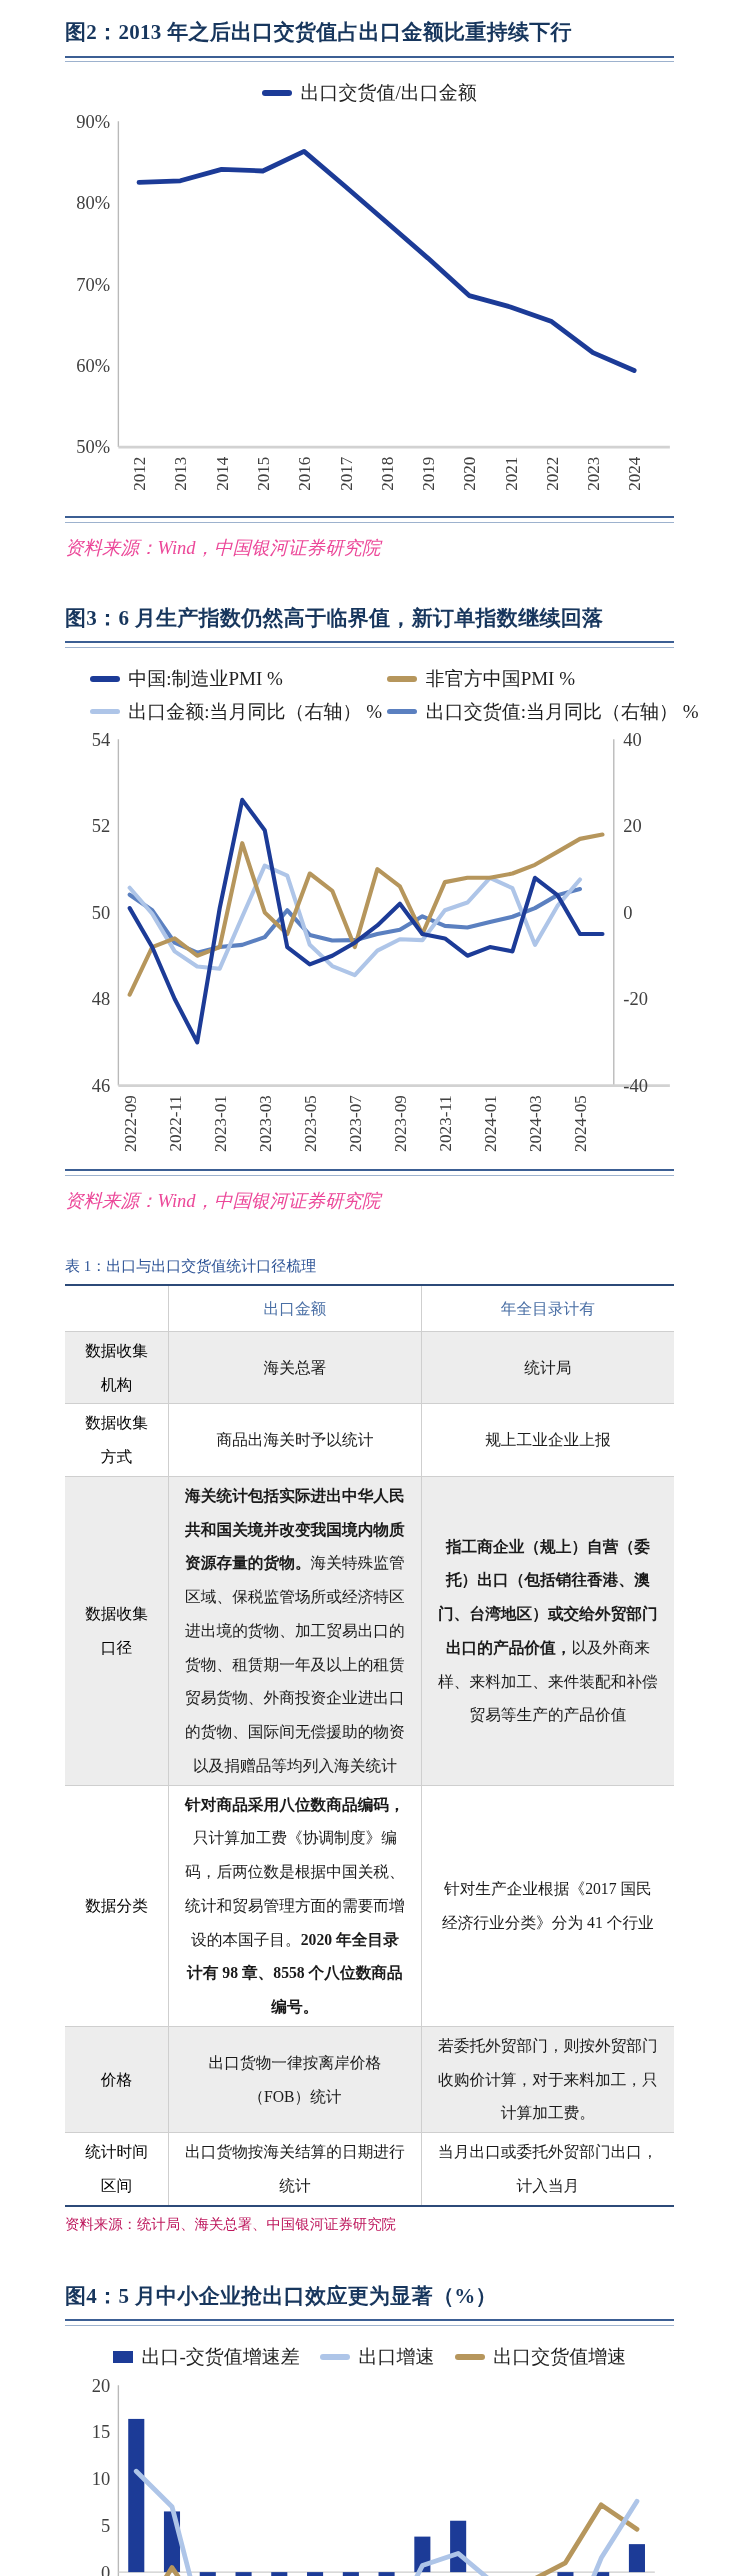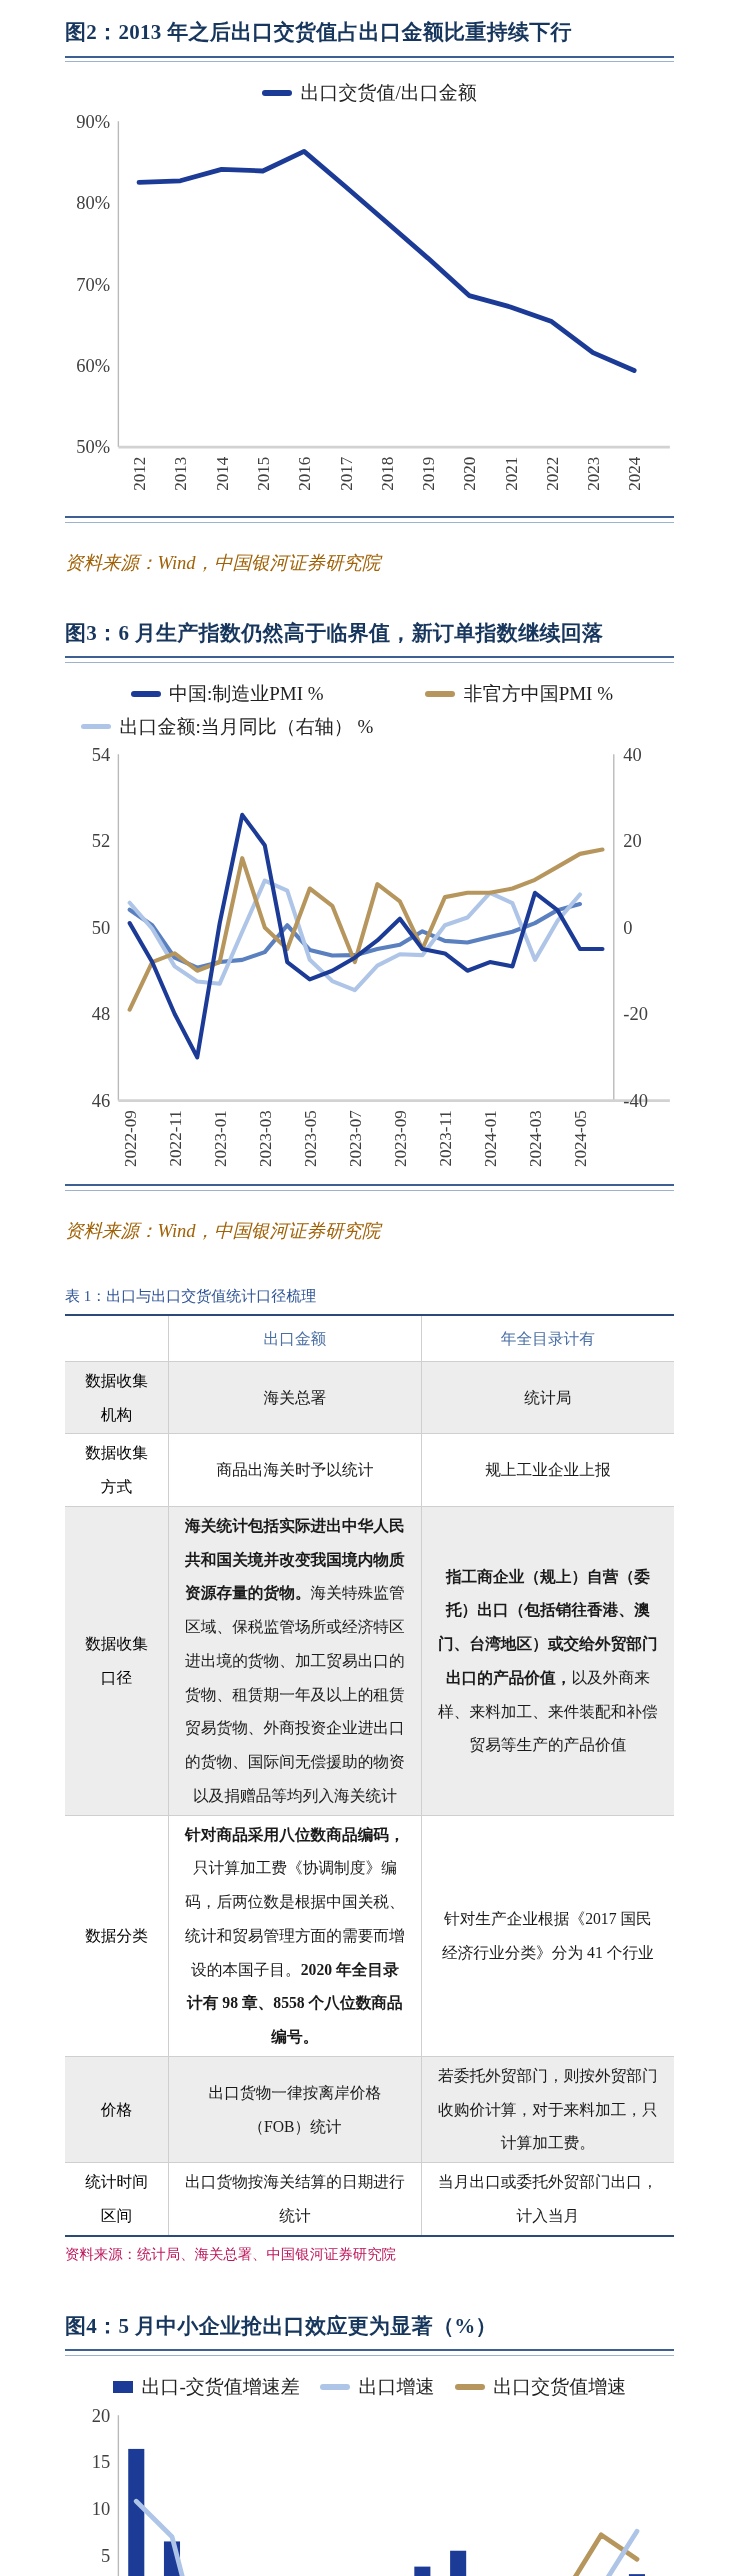--- a/index.html
+++ b/index.html
@@ -2,26 +2,26 @@
 <html style="font-size:11px"><head>
 <meta charset="utf-8">
 <style>
   html,body{margin:0;padding:0;background:#ffffff;}
   body{font-family:"Liberation Serif","DejaVu Serif",serif;color:#1a1a1a;}
   .page{width:739px;margin:0 auto;box-sizing:border-box;padding:18px 65px 27px 65px;background:#fff;}
   .fig-block{margin:0 0 44px 0;}
   .fig-title{font-size:21px;font-weight:600;color:#17365d;margin:0 0 9.6px 0;letter-spacing:0.3px;}
   .rule{height:3.4px;border-top:2.1px solid #3c5f94;border-bottom:1.4px solid #9db2ce;margin:0 0 6.8px 0;}
   .rule.bottom{margin-top:4.1px;}
-  .source{font-size:18.5px;font-style:italic;color:#a16207;margin:27px 0 0 0;}
+  .source{font-size:18.5px;font-style:italic;color:#ec4899;margin:12px 0 0 0;}
   
-  .legend{display:flex;flex-wrap:wrap;font-size:19px;color:#1f1f1f;margin:18px 0 2.7px 0;align-items:center;}
+  .legend{display:flex;flex-wrap:wrap;font-size:19px;color:#1f1f1f;margin:18px 0 2.7px 0;align-items:center;gap:23px;}
   .legend-center{justify-content:center;gap:20.5px;}
   .legend-grid2{display:grid;grid-template-columns:47% 53%;row-gap:6.8px;padding-left:25px;}
-  .lg-item{display:flex;align-items:center;gap:8.2px;white-space:nowrap;justify-content:center;}
+  .lg-item{display:flex;align-items:center;gap:8.2px;white-space:nowrap;}
   .lg-swatch{display:inline-block;width:30px;height:5.5px;border-radius:3.4px;flex:0 0 30px;}
   .lg-swatch-bar{display:inline-block;width:20.5px;height:12.3px;flex:0 0 20.5px;}
   .chart svg{display:block;width:100%;height:auto;}
   svg text{font-family:"Liberation Serif","DejaVu Serif",serif;fill:#404040;}
   
   .table-block{margin:13.7px 0 48px 0;}
   .table-title{font-size:15px;font-weight:400;color:#2f5597;margin:0 0 8.2px 0;}
   table.t1{width:100%;border-collapse:collapse;border-top:2.7px solid #2c4a78;border-bottom:2.7px solid #2c4a78;}
   table.t1 th,table.t1 td{border:0.7px solid #cfcfcf;border-left:none;border-right:0.7px solid #cfcfcf;}
   table.t1 tr > *:last-child{border-right:none;}
@@ -84,20 +84,24 @@
             <span class="lg-swatch" style="background: rgb(28, 59, 151);"></span>
             <span class="lg-label">中国:制造业PMI %</span>
           </span>
           <span class="lg-item">
             <span class="lg-swatch" style="background: rgb(182, 150, 92);"></span>
             <span class="lg-label">非官方中国PMI %</span>
           </span>
           <span class="lg-item">
             <span class="lg-swatch" style="background: rgb(174, 197, 232);"></span>
             <span class="lg-label">出口金额:当月同比（右轴） %</span>
+          </span>
+          <span class="lg-item">
+            <span class="lg-swatch" style="background: rgb(91, 128, 192);"></span>
+            <span class="lg-label">出口交货值:当月同比（右轴） %</span>
           </span>
         </div>
       <svg viewBox="0 0 890 640">
           <line x1="78" y1="18" x2="78" y2="524" stroke="#b9b9b9" stroke-width="2"></line>
           <line x1="802" y1="18" x2="802" y2="524" stroke="#b9b9b9" stroke-width="2"></line>
           <line x1="78" y1="524" x2="884" y2="524" stroke="#d2d2d2" stroke-width="4"></line>
           <text x="66" y="18" text-anchor="end" dy="0.35em" font-size="27">54</text>
           <text x="66" y="144.5" text-anchor="end" dy="0.35em" font-size="27">52</text>
           <text x="66" y="271" text-anchor="end" dy="0.35em" font-size="27">50</text>
           <text x="66" y="397.5" text-anchor="end" dy="0.35em" font-size="27">48</text>

